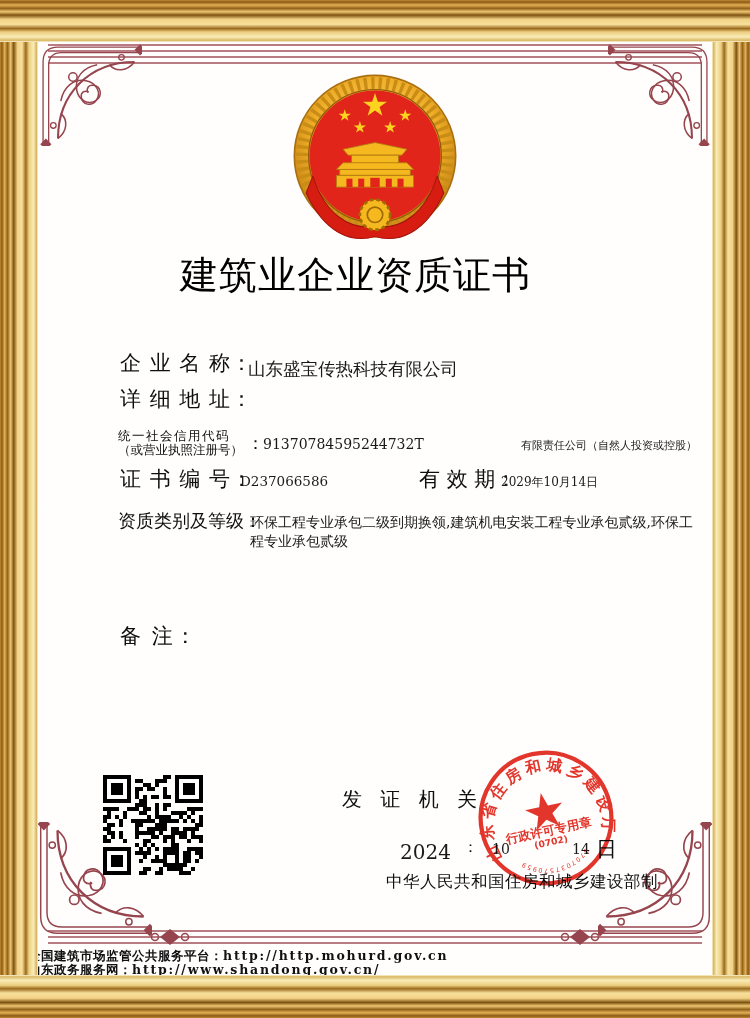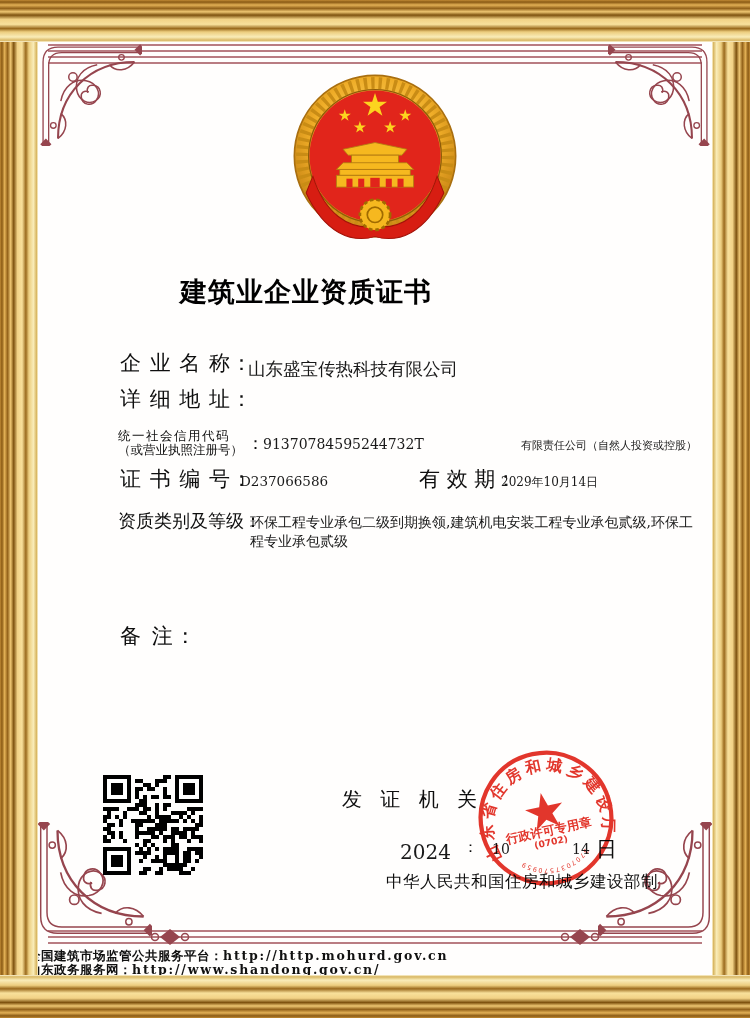--- a/index.html
+++ b/index.html
@@ -21,22 +21,22 @@
   .stripes.bot{bottom:74px;height:14px;}
   .corner{position:absolute;z-index:6;width:112px;height:112px;}
   .corner.tl{left:30px;top:34px;}
   .corner.tr{right:30px;top:34px;transform:scaleX(-1);}
   .corner.bl{left:26px;bottom:70px;width:126px;height:126px;transform:scaleY(-1);}
   .corner.br{right:26px;bottom:70px;width:126px;height:126px;transform:rotate(180deg);}
   .knot{position:absolute;z-index:7;bottom:71px;width:40px;height:20px;}
   
   .lbl{position:absolute;z-index:10;font-weight:normal;color:#0e0e0e;white-space:nowrap;}
   .val{position:absolute;z-index:10;color:#191919;font-family:"DejaVu Serif","Liberation Serif",serif;}
-  .title{position:absolute;z-index:10;left:180px;top:250px;font-size:27px;font-weight:bold;
-         letter-spacing:1px;color:#000;margin-top:24px;}
+  .title{position:absolute;z-index:10;left:180px;top:250px;font-size:38px;font-weight:normal;
+         letter-spacing:1px;color:#000;}
   .seal{position:absolute;z-index:20;left:475px;top:747px;width:142px;height:142px;
         opacity:.92;mix-blend-mode:multiply;}
   .qr{position:absolute;z-index:10;left:103px;top:775px;width:100px;height:100px;}
   .links{position:absolute;z-index:10;left:28px;top:949px;font-family:"DejaVu Serif","Liberation Serif",serif;
          font-weight:bold;color:#111;font-size:12.5px;line-height:14px;letter-spacing:.5px;white-space:nowrap;}
   .links .url{letter-spacing:1.8px;}
 </style>
 </head>
 <body>
 

